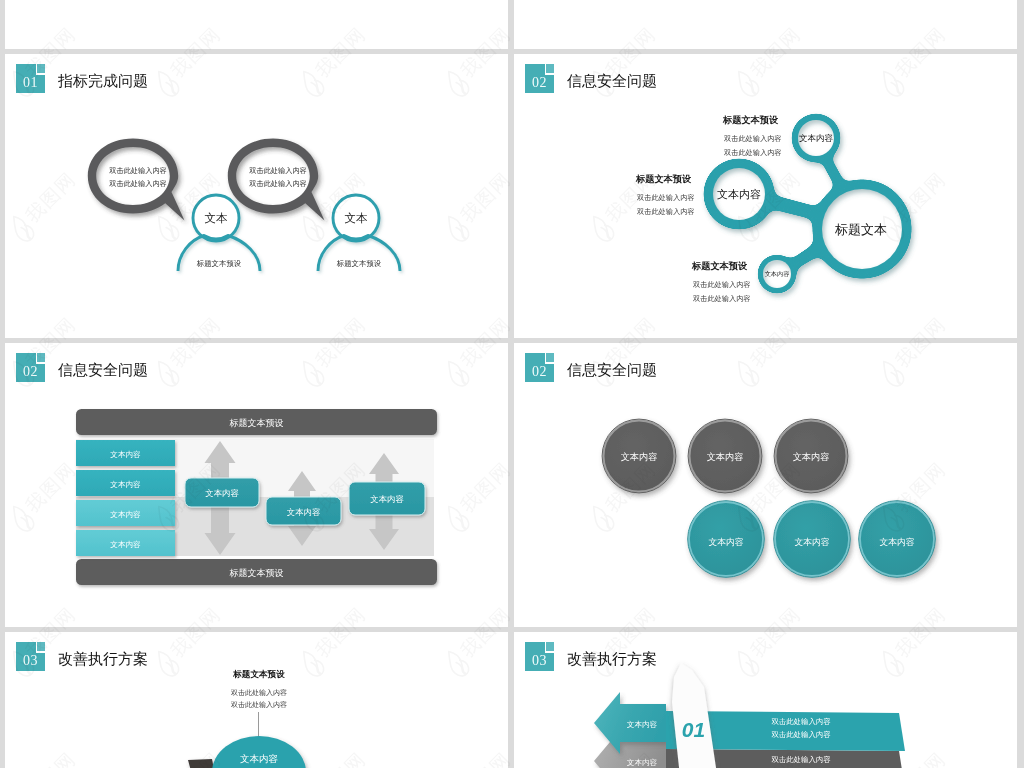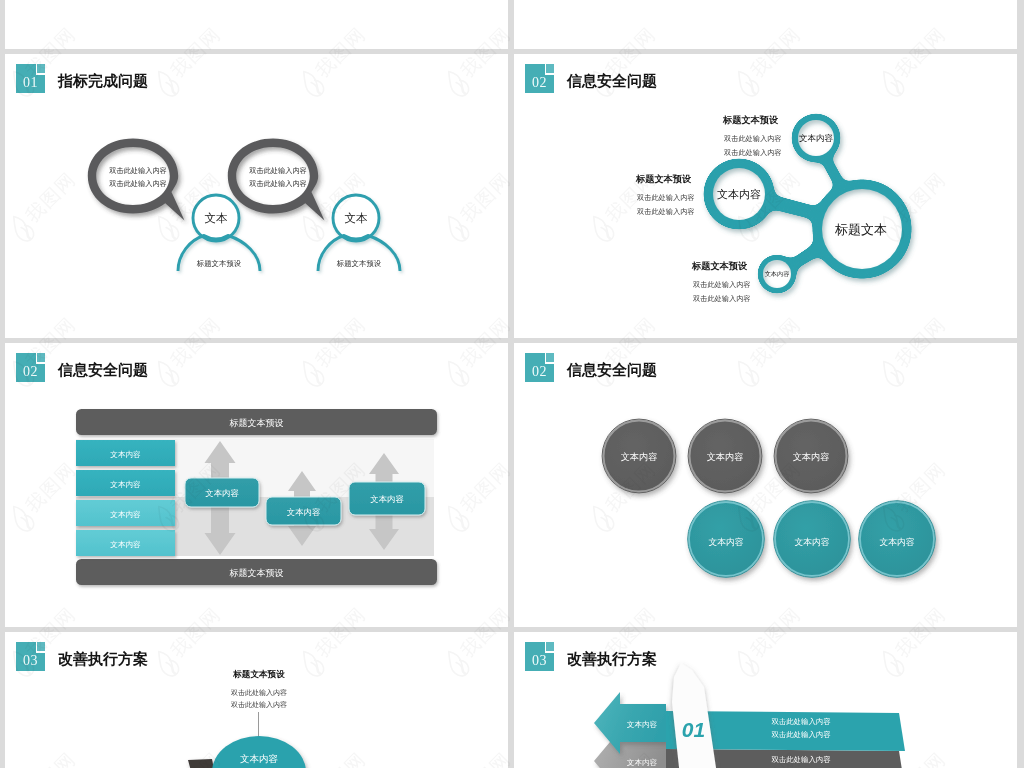--- a/index.html
+++ b/index.html
@@ -21,21 +21,21 @@
   
   .hdr{position:absolute;left:11px;top:10px;}
   .badge{position:absolute;left:0;top:0;width:29px;height:29px;background:#45aeb5;}
   .badge .num{position:absolute;left:0;top:0;width:29px;height:31px;
       line-height:37px;text-align:center;color:#f0fbfb;font-size:14px;
       font-family:"Liberation Serif",serif;letter-spacing:0.5px;}
   .badge-tab{position:absolute;left:21px;top:0px;width:8px;height:9px;background:#5ebac1;}
   .badge-notch{position:absolute;left:19.5px;top:0px;width:1.6px;height:11px;background:#ffffff;}
   .badge-notch2{position:absolute;left:19.5px;top:9.4px;width:9.5px;height:1.8px;background:#ffffff;}
   .stitle{position:absolute;left:42px;top:8px;font-size:15px;color:#151515;
-      font-weight:bold;letter-spacing:0px;white-space:nowrap;}
+      font-weight:normal;letter-spacing:0px;white-space:nowrap;}
 
   
   .wm{position:absolute;left:-120px;top:-120px;width:1300px;height:1050px;
       pointer-events:none;z-index:50;mix-blend-mode:multiply;}
 
   
   .s1bt{font-size:7.2px;fill:#2b2b2b;text-anchor:middle;font-family:"Liberation Sans",sans-serif;}
   .s1ht{font-size:11.5px;fill:#222;text-anchor:middle;font-family:"Liberation Sans",sans-serif;}
   .s1ct{font-size:7.4px;fill:#2b2b2b;text-anchor:middle;font-family:"Liberation Sans",sans-serif;}
 

